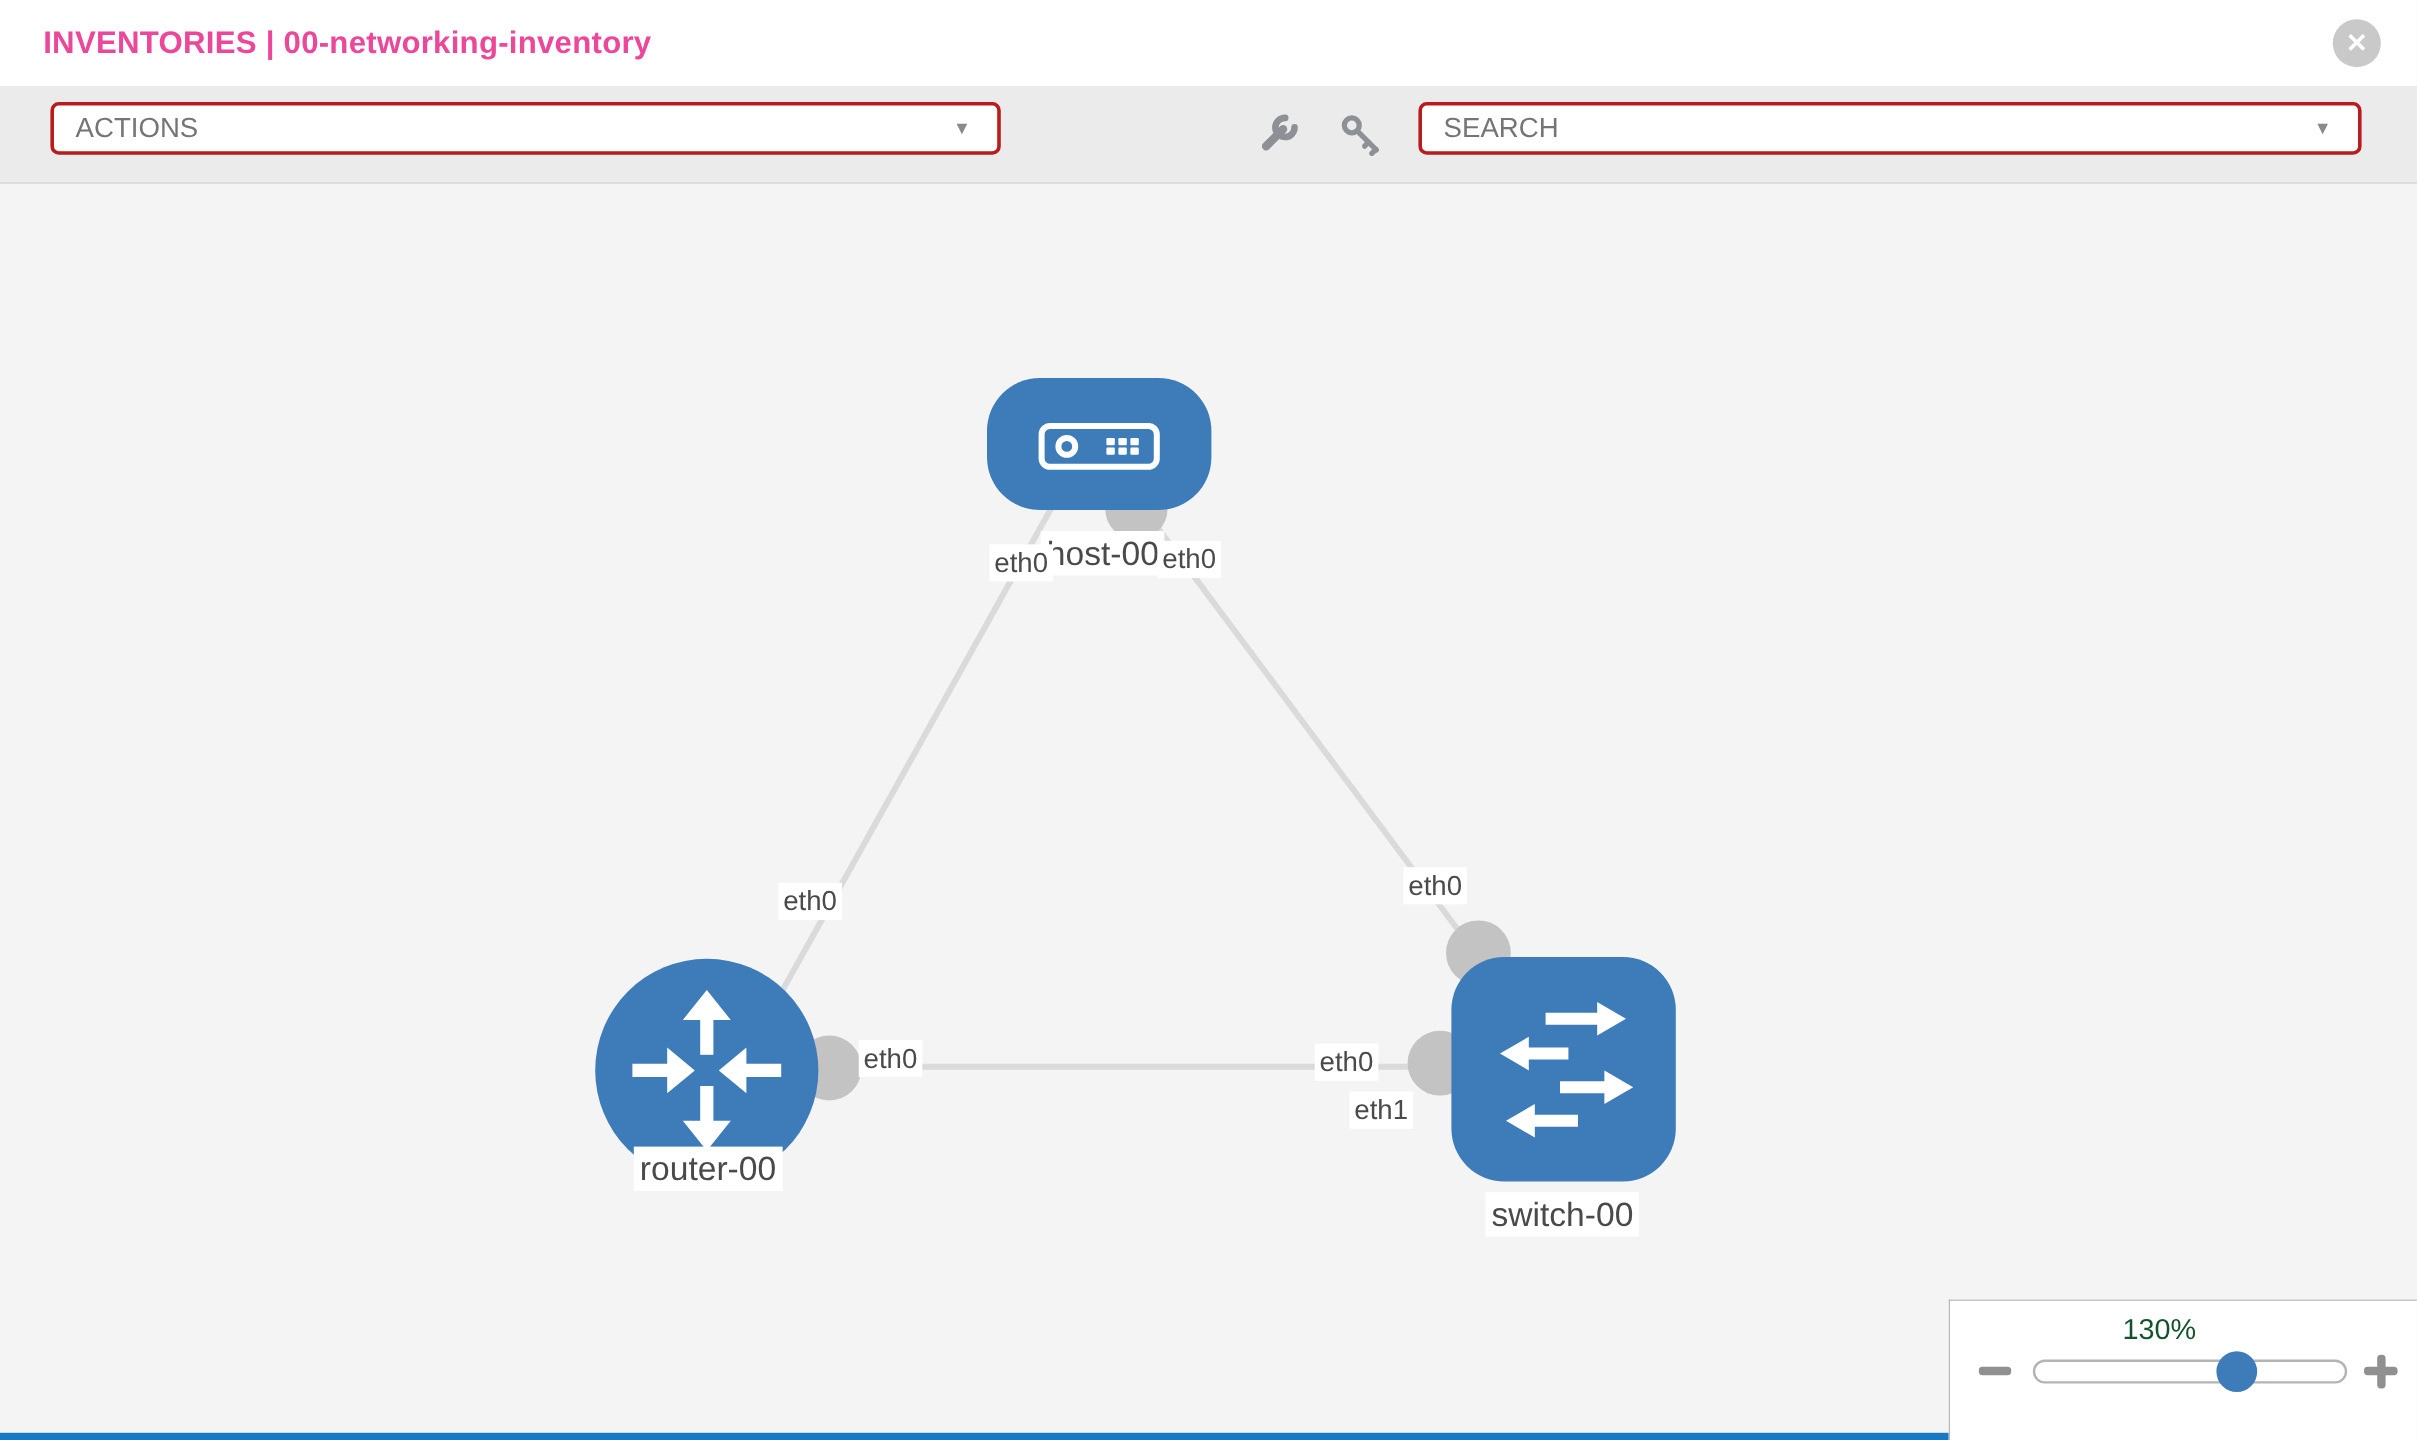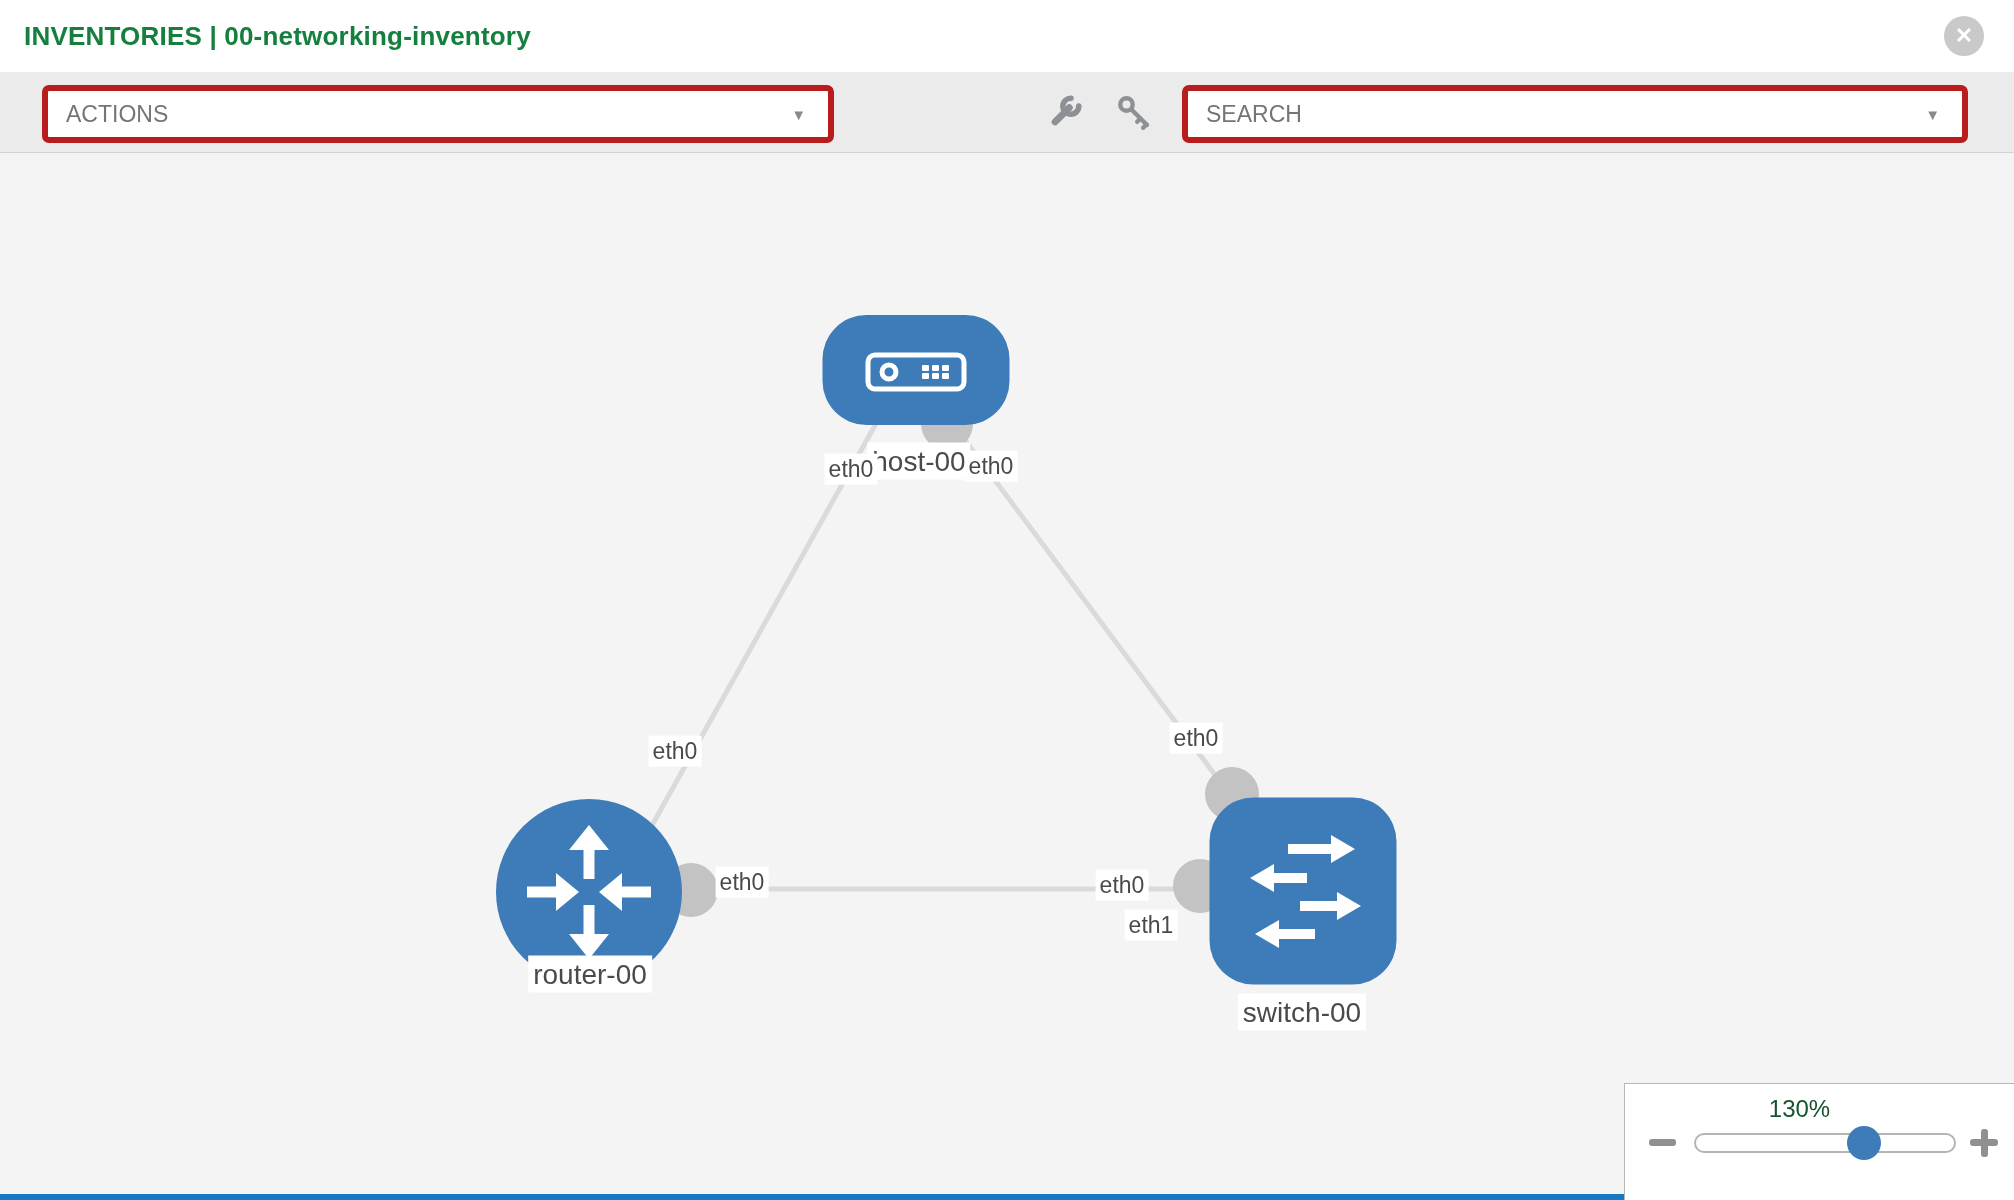--- a/index.html
+++ b/index.html
@@ -3,29 +3,29 @@
 <meta charset="utf-8">
 <style>
   html,body{margin:0;padding:0;}
   body{
     width:2014px;height:1200px;position:relative;overflow:hidden;
     background:#f4f4f4;font-family:"Liberation Sans",sans-serif;
   }
   
   .header{position:absolute;top:0;left:0;width:2014px;height:72px;background:#ffffff;
           border-bottom:1px solid #dcdcdc;z-index:4;}
-  .title{position:absolute;left:24px;top:50%;transform:translateY(-50%);
-         font-size:26px;font-weight:700;color:#15803d;letter-spacing:0.2px;}
+  .title{position:absolute;left:36px;top:50%;transform:translateY(-50%);
+         font-size:26px;font-weight:700;color:#ec4899;letter-spacing:0.2px;}
   .close-btn{position:absolute;right:30px;top:16px;width:40px;height:40px;border-radius:50%;
              background:#c9c9c9;color:#ffffff;text-align:center;line-height:40px;
              font-size:22px;font-weight:700;cursor:pointer;}
   
   .toolbar{position:absolute;top:72px;left:0;width:2014px;height:80px;background:#ebebeb;
            border-bottom:1px solid #d2d2d2;z-index:4;}
-  .select{position:absolute;top:13px;height:58px;background:#ffffff;border:6px solid #b91c1c;
+  .select{position:absolute;top:13px;height:44px;background:#ffffff;border:3px solid #b91c1c;
           border-radius:7px;box-sizing:border-box;}
   .select .lbl{position:absolute;left:18px;top:50%;transform:translateY(-50%);
                font-size:23px;color:#757575;}
   .select .caret{position:absolute;right:22px;top:50%;transform:translateY(-50%);
                  font-size:15px;color:#8a8a8a;}
   #actions-select{left:42px;width:792px;}
   #search-select{left:1182px;width:786px;}
   .tool-icon{position:absolute;top:22px;width:36px;height:36px;cursor:pointer;}
   #wrench-icon{left:1047px;}
   #key-icon{left:1116px;}

